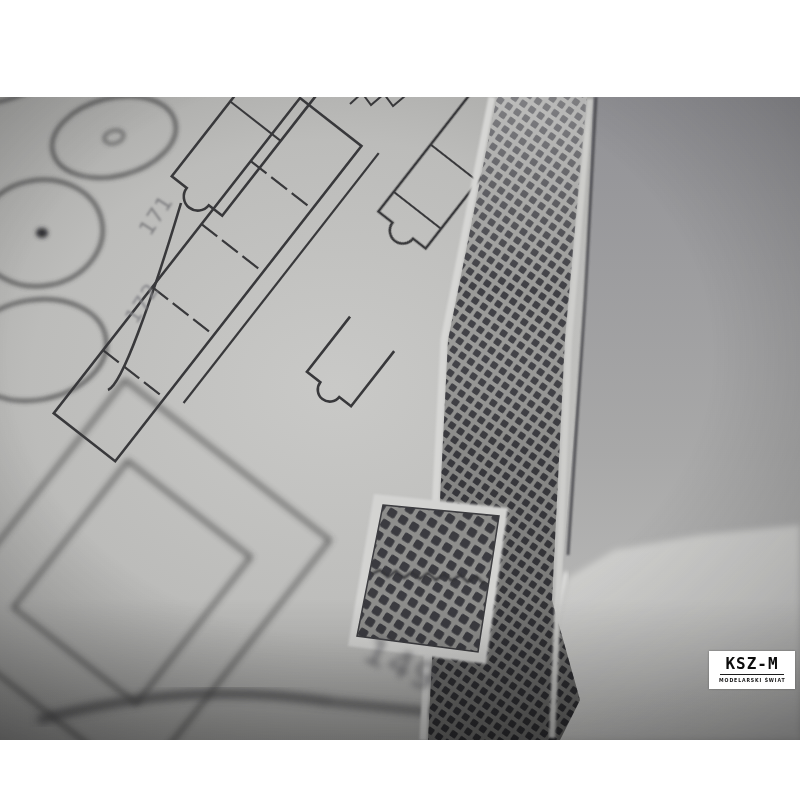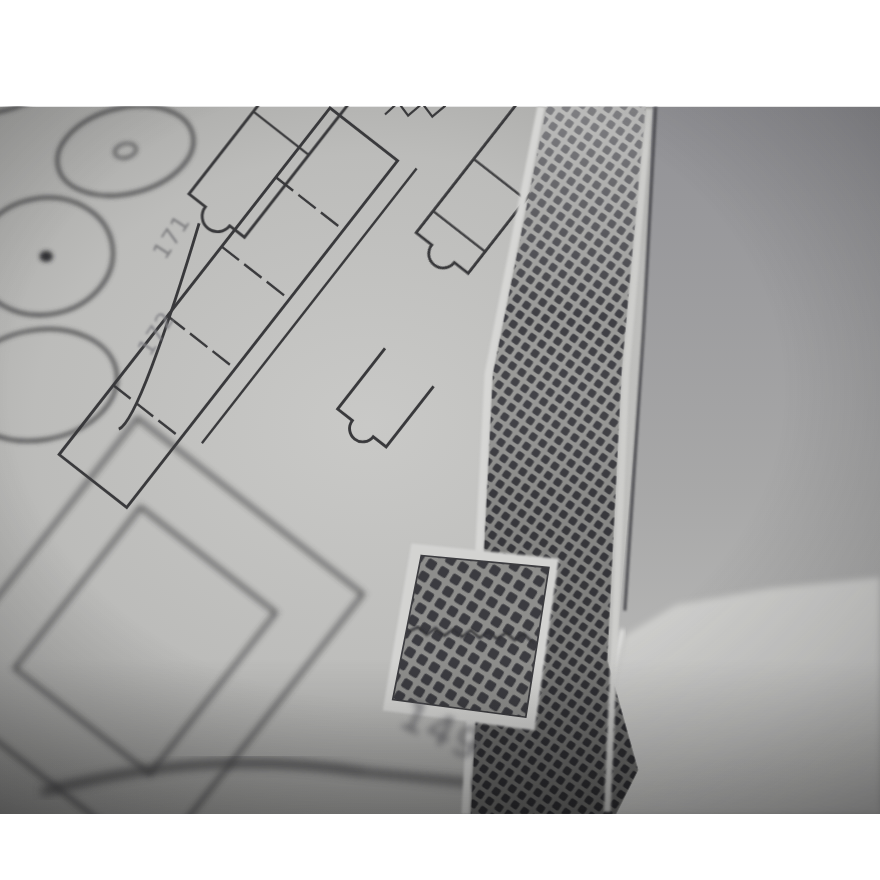--- a/index.html
+++ b/index.html
@@ -154,16 +154,21 @@
         <polygon points="374,494 508,508 486,664 348,646" fill="#d3d3d1" filter="url(#b12)"></polygon>
         <polygon points="383,505 499,516 478,652 357,636" fill="url(#mesh2)" stroke="#3c3c40" stroke-width="1.5" filter="url(#b07)"></polygon>
         <polyline points="372,574 380,570 388,577 396,571 404,578 412,572 420,579 428,573 436,580 444,574 452,581 460,575 468,582 476,576 484,584" fill="none" stroke="#333336" stroke-width="2.2" filter="url(#b12)"></polyline>
         <text transform="translate(396,676) rotate(26)" text-anchor="middle" font-size="38" fill="#55555a" opacity="0.78" filter="url(#b30)" letter-spacing="2">149</text>
       </g>
 
       <rect x="0" y="97" width="800" height="643" fill="url(#gVin)"></rect>
       <rect x="0" y="97" width="800" height="643" fill="url(#gBotShade)"></rect>
     </svg>
 
+    <div class="brand">
+      <div class="name">KSZ-M</div>
+      <div class="rule"></div>
+      <div class="tagline">MODELARSKI ŚWIAT</div>
+    </div>
   </div>
 
   <div class="bar bottom"></div>
 </div>
 
 </body></html>

